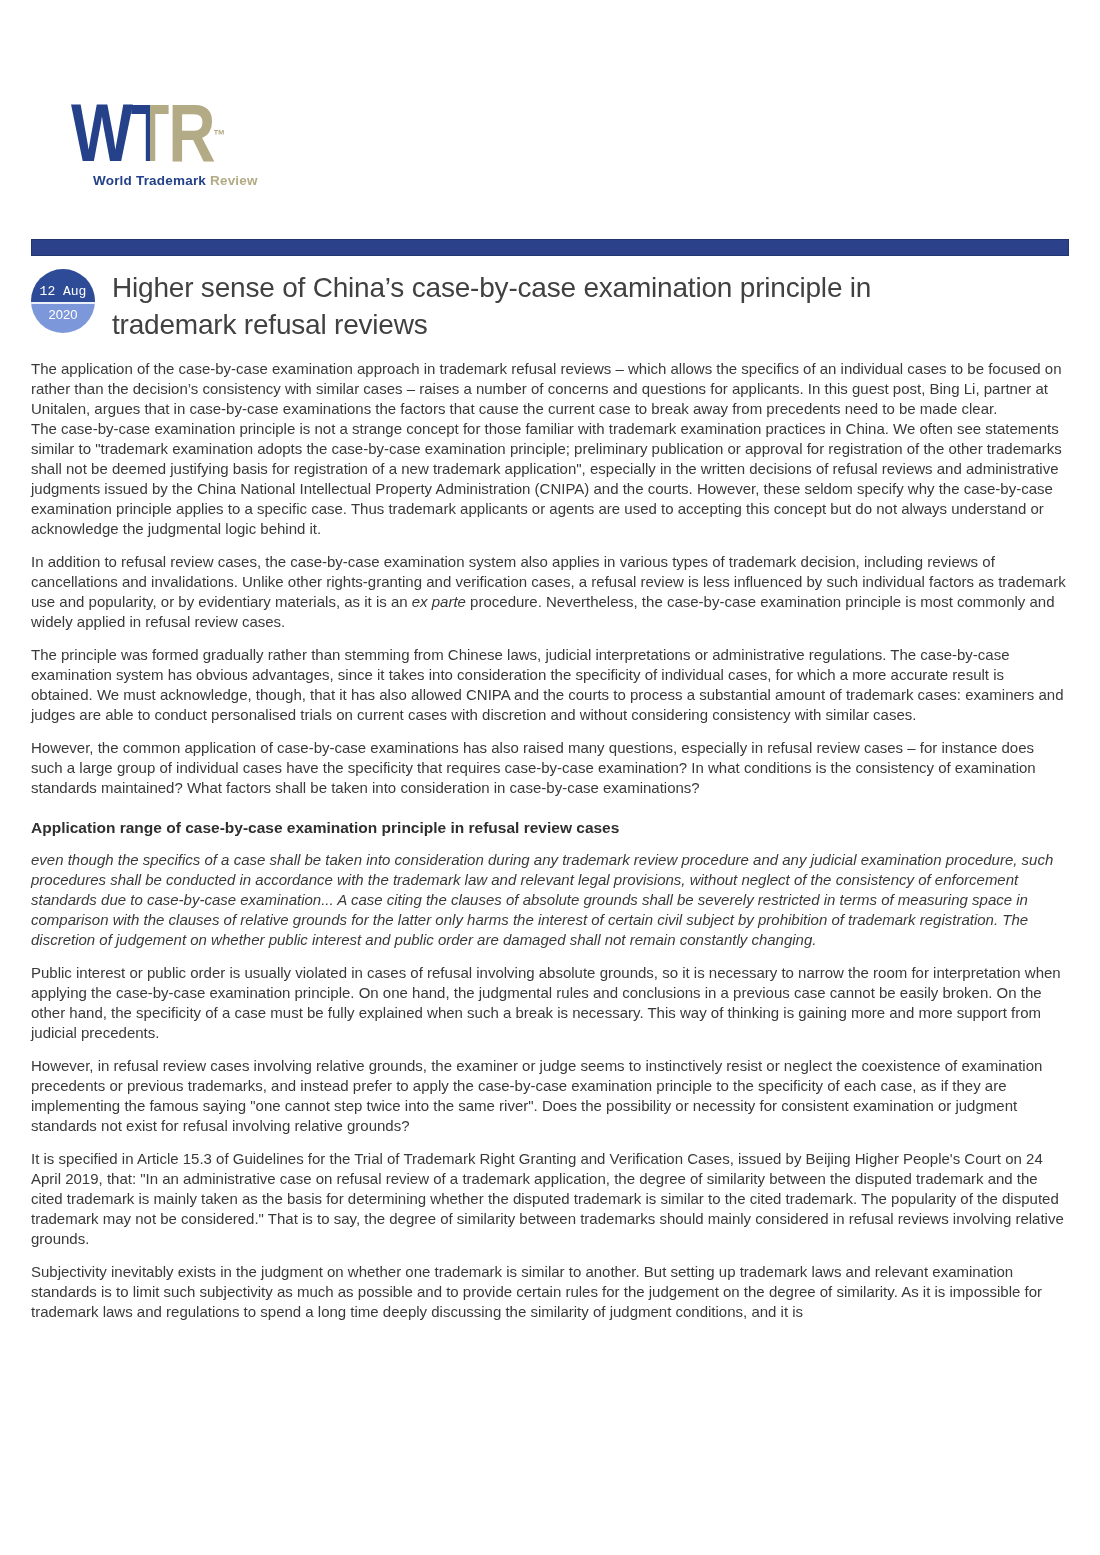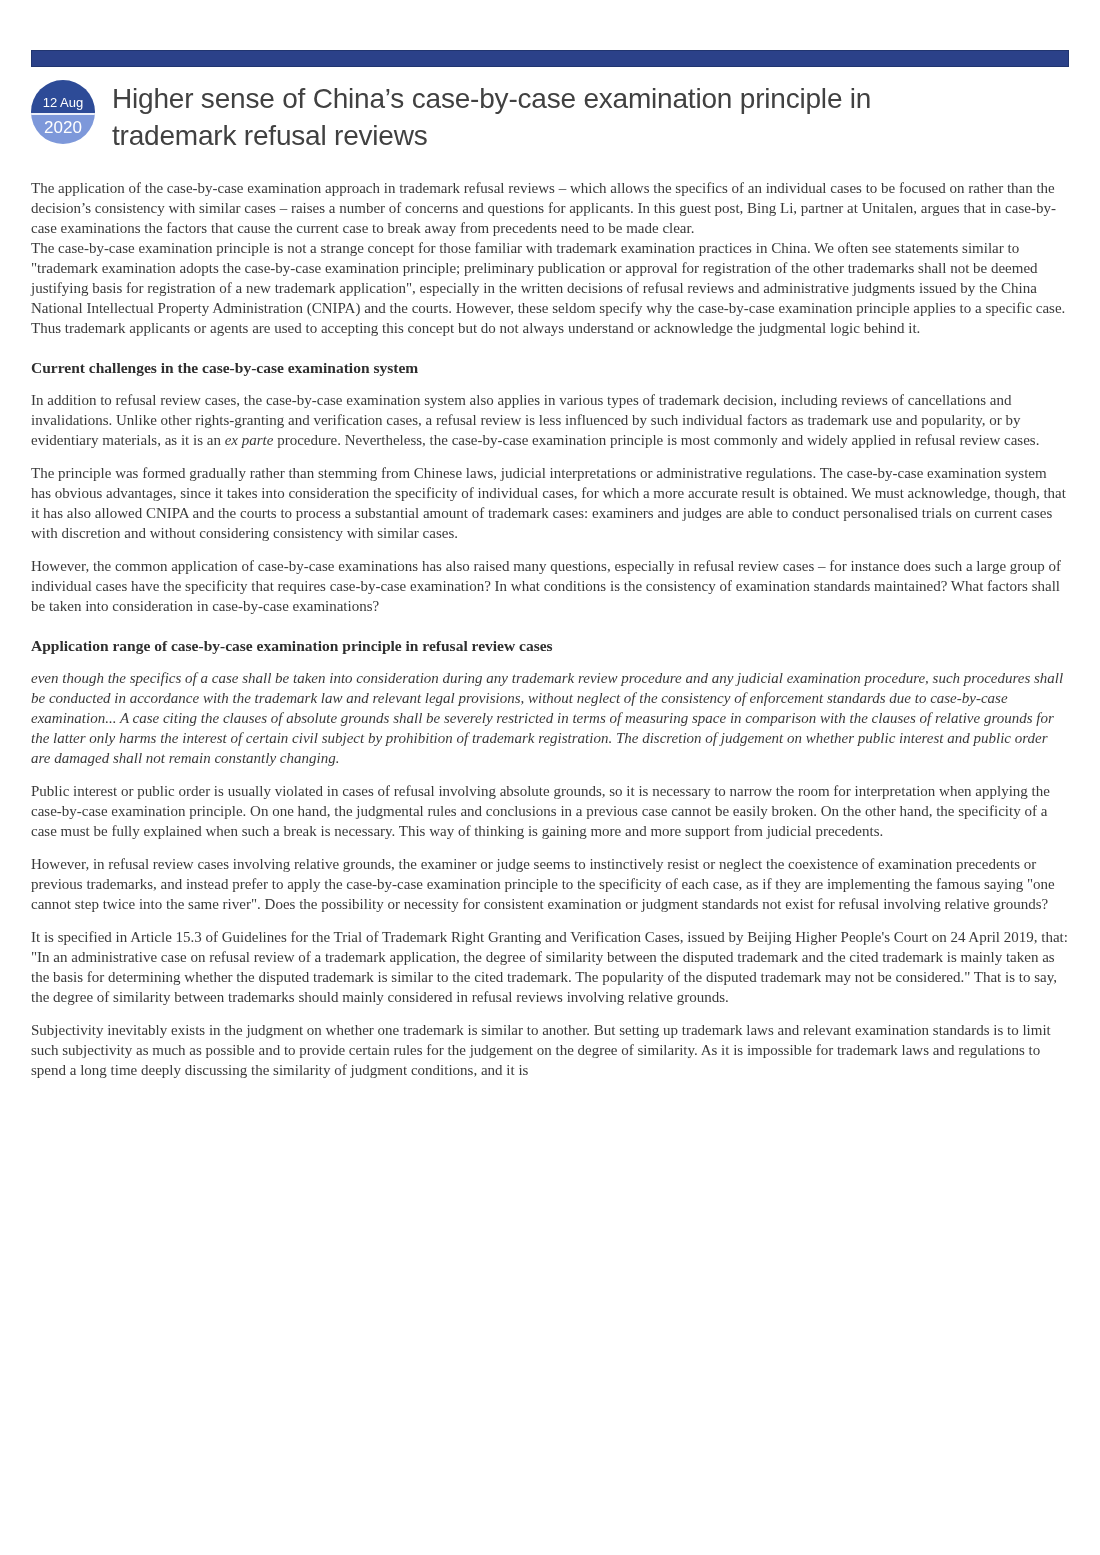--- a/index.html
+++ b/index.html
@@ -46,54 +46,63 @@
 
   
   .article-header{display:flex;align-items:flex-start;margin-top:13px;}
   .date-badge{
     width:64px;height:64px;border-radius:50%;overflow:hidden;flex:0 0 64px;
     display:flex;flex-direction:column;text-align:center;color:#ffffff;
   }
   .date-badge .half-top{
     height:33px;background:var(--badge-top);
     display:flex;align-items:flex-end;justify-content:center;
-    font-size:13px;padding-bottom:3px;
+    font-size:13px;padding-bottom:3px;font-family:Liberation Mono, monospace;
   }
   .date-badge .half-bottom{
     height:31px;background:var(--badge-bottom);border-top:2px solid rgba(255,255,255,0.85);
     display:flex;align-items:flex-start;justify-content:center;
-    font-size:17px;padding-top:3px;
+    font-size:13px;padding-top:3px;
   }
   .page-title{
     margin-left:17px;max-width:890px;
     font-size:28px;line-height:37px;font-weight:400;color:#414141;
     letter-spacing:-0.2px;
   }
 
   
-  .article-body{margin-top:24px;font-family:Liberation Serif, serif;}
+  .article-body{margin-top:16px;}
   .article-body p{font-size:15px;line-height:20px;margin-bottom:13px;color:var(--text);}
   .lede{margin-bottom:0 !important;}
   .section-heading{
     font-size:20px;font-weight:700;color:var(--heading);
     margin-top:25px;margin-bottom:12px;
   }
   .subheading{
     font-size:15.5px;font-weight:700;color:var(--heading);
     margin-top:20px;margin-bottom:12px;line-height:20px;
   }
   .quote{font-style:italic;}
   em.inline-italic{font-style:italic;}
 </style>
 </head>
 <body>
 
 <div class="page">
 
   
+  <div class="logo-block">
+    <div class="logo-letters">
+      <span class="logo-letter-w">W</span><span class="logo-letter-t">T</span><span class="logo-letter-r">R</span><span class="logo-tm">™</span>
+    </div>
+    <div class="logo-tagline">
+      <span class="tagline-primary">World Trademark</span>
+      <span class="tagline-secondary">Review</span>
+    </div>
+  </div>
 
   
   <div class="divider-bar"></div>
 
   
   <div class="article-header">
     <div class="date-badge">
       <div class="half-top">12 Aug</div>
       <div class="half-bottom">2020</div>
     </div>
@@ -101,21 +110,20 @@
   </div>
 
   
   <div class="article-body">
 
     <p class="lede">The application of the case-by-case examination approach in trademark refusal reviews – which allows the specifics of an individual cases to be focused on rather than the decision’s consistency with similar cases – raises a number of concerns and questions for applicants. In this guest post, Bing Li, partner at Unitalen, argues that in case-by-case examinations the factors that cause the current case to break away from precedents need to be made clear.</p>
 
 
     <p>The case-by-case examination principle is not a strange concept for those familiar with trademark examination practices in China. We often see statements similar to "trademark examination adopts the case-by-case examination principle; preliminary publication or approval for registration of the other trademarks shall not be deemed justifying basis for registration of a new trademark application", especially in the written decisions of refusal reviews and administrative judgments issued by the China National Intellectual Property Administration (CNIPA) and the courts. However, these seldom specify why the case-by-case examination principle applies to a specific case. Thus trademark applicants or agents are used to accepting this concept but do not always understand or acknowledge the judgmental logic behind it.</p>
 
-    <h3 class="subheading">Current challenges in the case-by-case examination system</h3>
 
     <p><span>In addition to refusal review cases, the case-by-case examination system also applies in various types of trademark decision, including reviews of cancellations and invalidations. Unlike other rights-granting and verification cases, a refusal review is less influenced by such individual factors as trademark use and popularity, or by evidentiary materials, as it is an </span><em class="inline-italic">ex parte</em><span> procedure. Nevertheless, the case-by-case examination principle is most commonly and widely applied in refusal review cases.</span></p>
 
     <p>The principle was formed gradually rather than stemming from Chinese laws, judicial interpretations or administrative regulations. The case-by-case examination system has obvious advantages, since it takes into consideration the specificity of individual cases, for which a more accurate result is obtained. We must acknowledge, though, that it has also allowed CNIPA and the courts to process a substantial amount of trademark cases: examiners and judges are able to conduct personalised trials on current cases with discretion and without considering consistency with similar cases.</p>
 
     <p>However, the common application of case-by-case examinations has also raised many questions, especially in refusal review cases – for instance does such a large group of individual cases have the specificity that requires case-by-case examination? In what conditions is the consistency of examination standards maintained? What factors shall be taken into consideration in case-by-case examinations?</p>
 
     <h3 class="subheading">Application range of case-by-case examination principle in refusal review cases</h3>
 
 

